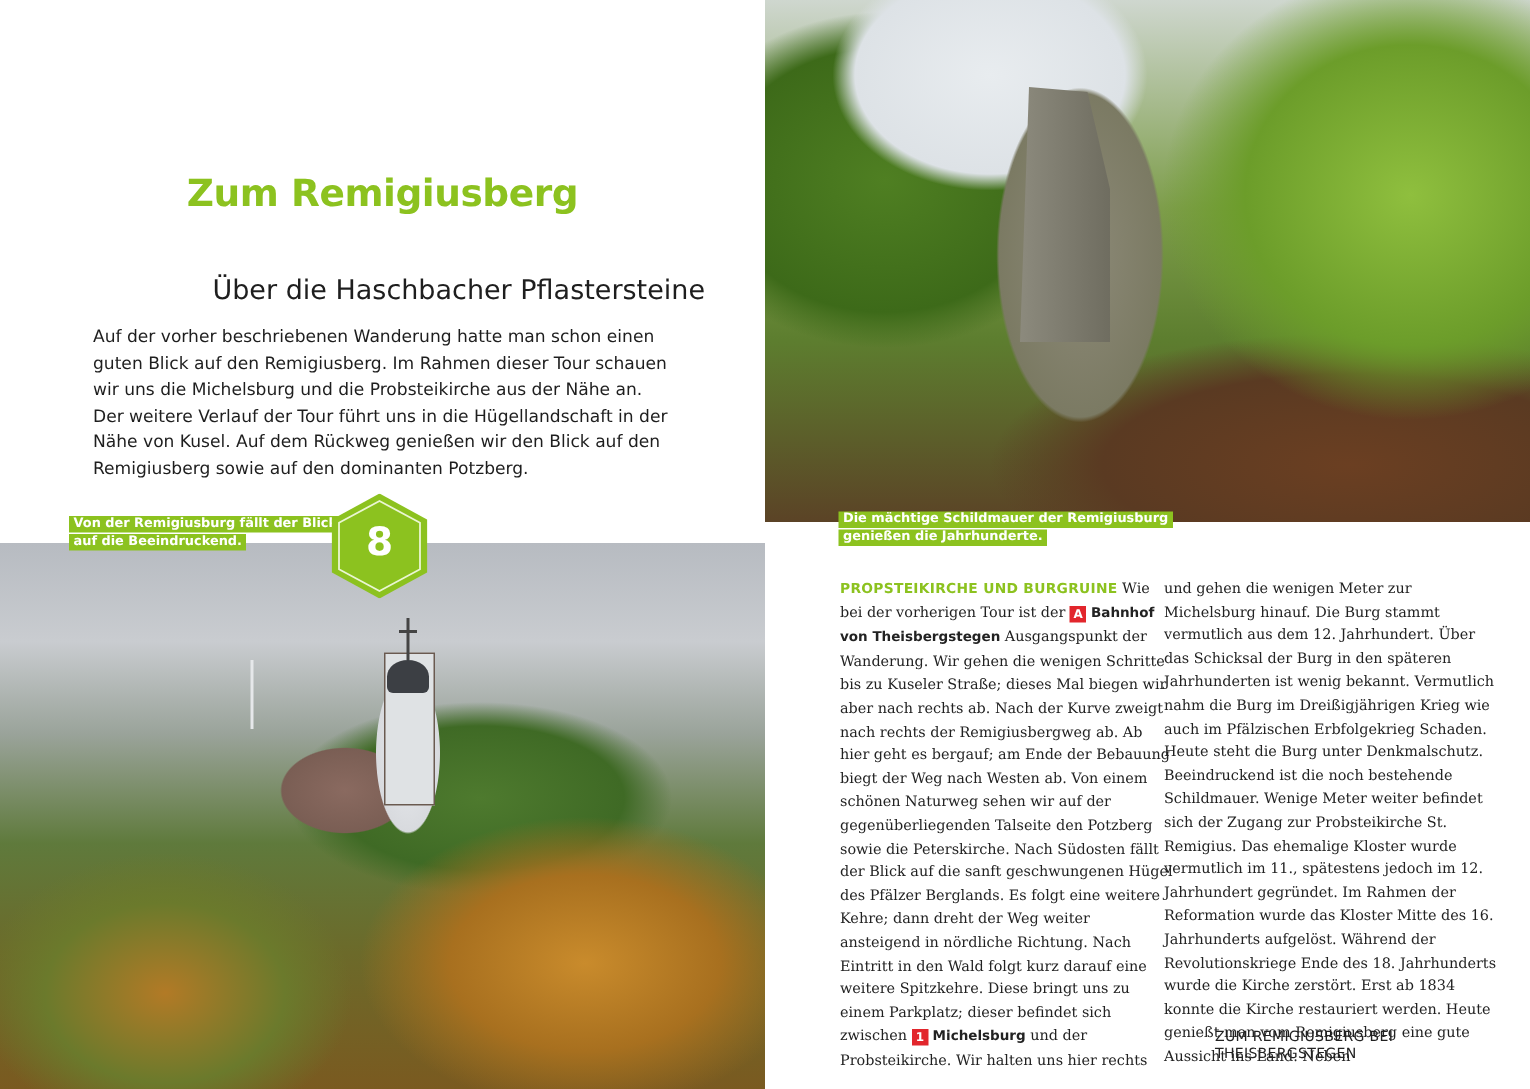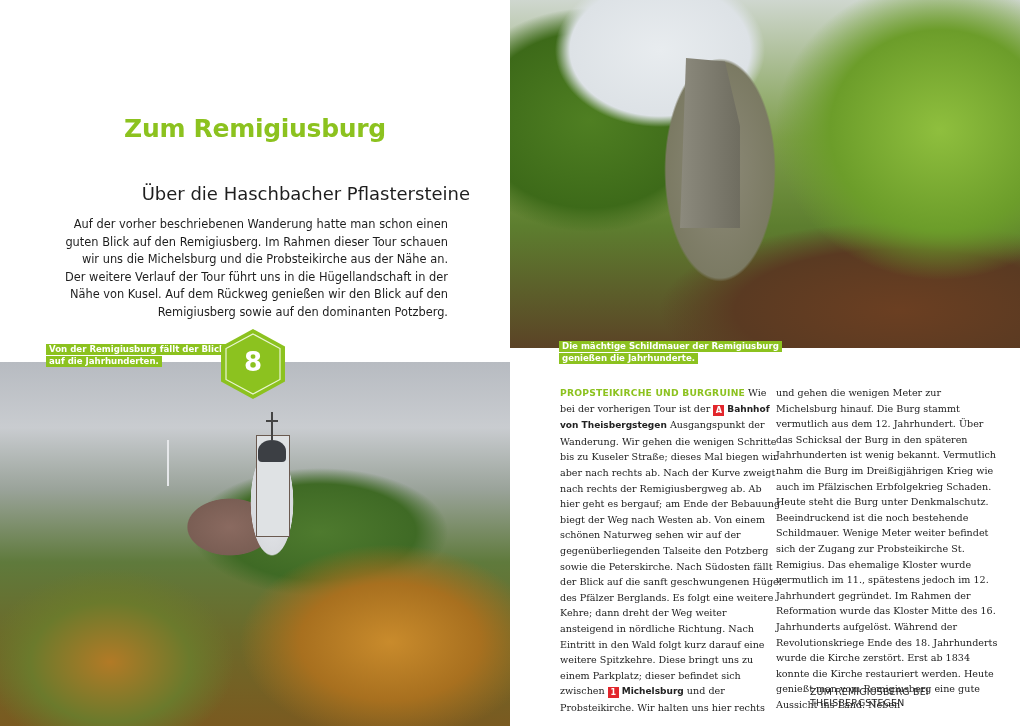--- a/index.html
+++ b/index.html
@@ -2,21 +2,21 @@
 <html><head>
 <meta charset="utf-8">
 <style>
   html, body { margin:0; padding:0; }
   body { width:1020px; height:726px; position:relative; overflow:hidden; background:#ffffff; font-family:"DejaVu Sans", sans-serif; color:#1e1e1e; }
   .abs { position:absolute; }
 
   
   .title { left:40px; width:430px; top:114px; text-align:center; color:#8cc21f; font-family:"DejaVu Sans", sans-serif; font-weight:bold; font-size:25px; line-height:30px; letter-spacing:-0.3px; }
   .subtitle { left:40px; width:430px; top:183px; text-align:right; font-size:18px; color:#1e1e1e; }
-  .intro { left:62px; width:386px; top:216px; text-align:right; font-size:11.4px; line-height:17.5px; color:#1e1e1e; }
+  .intro { left:62px; width:386px; top:216px; text-align:left; font-size:11.4px; line-height:17.5px; color:#1e1e1e; }
 
   
   .photo-top { left:510px; top:0; width:510px; height:348px; overflow:hidden;
     background:
       radial-gradient(ellipse 90px 180px at 210px 170px, #8d8a78 0%, #7b7a63 60%, transparent 62%),
       radial-gradient(ellipse 150px 110px at 150px 50px, #e8ecef 0%, #dde2e6 60%, transparent 70%),
       radial-gradient(ellipse 200px 160px at 80px 120px, #4f7f22 0%, #3d6a19 55%, transparent 70%),
       radial-gradient(ellipse 220px 200px at 430px 130px, #8fbf3e 0%, #6c9d2a 50%, transparent 75%),
       radial-gradient(ellipse 300px 110px at 390px 310px, #6b3f22 0%, #5a3a22 55%, transparent 80%),
       linear-gradient(180deg, #cfd7cf 0%, #7d9d4a 40%, #5d7e2f 65%, #5b4326 100%);
@@ -67,28 +67,28 @@
 <div class="abs ruin"></div>
 
 <div class="abs photo-bottom"></div>
 <div class="abs turbine"></div>
 <div class="abs steeple"></div>
 <div class="abs dome"></div>
 <div class="abs cross-v"></div>
 <div class="abs cross-h"></div>
 
 <div class="abs title">
-  <div>Zum Remigiusburg</div>
+  <div>Zum Remigiusberg</div>
 </div>
 <div class="abs subtitle">Über die Haschbacher Pflastersteine</div>
 <div class="abs intro">Auf der vorher beschriebenen Wanderung hatte man schon einen guten Blick auf den Remigiusberg. Im Rahmen dieser Tour schauen wir uns die Michelsburg und die Probsteikirche aus der Nähe an. Der weitere Verlauf der Tour führt uns in die Hügellandschaft in der Nähe von Kusel. Auf dem Rückweg genießen wir den Blick auf den Remigiusberg sowie auf den dominanten Potzberg.</div>
 
 <div class="abs cap-left">
   <span class="caption cap-line">Von der Remigiusburg fällt der Blick</span>
-  <span class="caption cap-line">auf die Jahrhunderten.</span>
+  <span class="caption cap-line">auf die Beeindruckend.</span>
 </div>
 <div class="abs cap-right">
   <span class="caption cap-line">Die mächtige Schildmauer der Remigiusburg</span>
   <span class="caption cap-line">genießen die Jahrhunderte.</span>
 </div>
 
 <div class="abs hex"></div>
 <svg class="abs" style="left:221px;top:329px;" width="64" height="70" viewBox="0 0 64 70">
   <polygon points="32,5 59,19.5 59,50.5 32,65 5,50.5 5,19.5" fill="none" stroke="#eaf6d2" stroke-width="1.2"></polygon>
 </svg>

